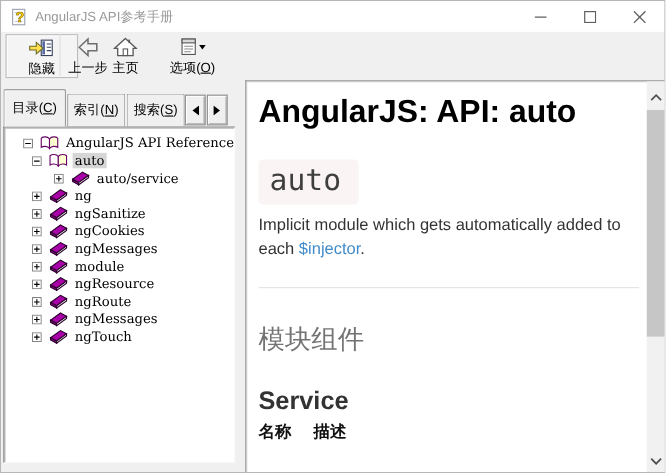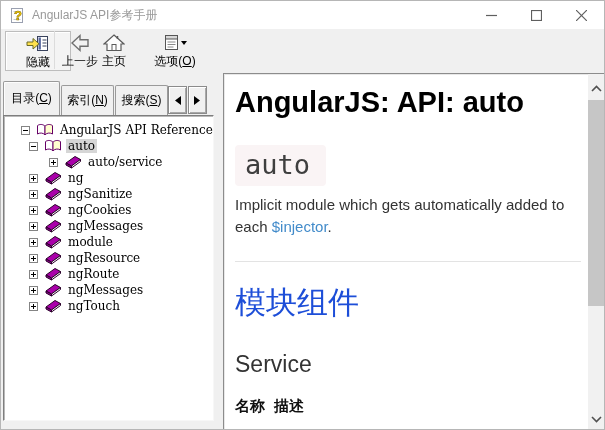--- a/index.html
+++ b/index.html
@@ -54,23 +54,23 @@
     border-left:1px solid #8c8c8c;border-top:1px solid #8c8c8c;
     box-shadow:inset 1px 1px 0 #e8e8e8;
   }
   .page{padding:13px 30px 0 11px;}
   .h1{font-size:29px;font-weight:bold;color:#000;line-height:1.1;margin:0;}
   .codeblock{display:inline-block;margin-top:26px;padding:4px 16px 6px 10px;background:#faf4f5;border-radius:4px;
     font-family:"DejaVu Sans Mono",monospace;font-size:27px;color:#3f3f3f;}
   .desc{margin-top:8px;width:354px;font-size:15px;color:#333;line-height:1.45;}
   .desc a{color:#428bca;text-decoration:none;cursor:pointer;}
   .rule{margin-top:24px;border:none;border-top:1px solid #e3e3e3;width:346px;}
-  .h2{margin-top:20px;font-size:31px;font-weight:400;color:#1d4ed8;}
-  .h3{margin-top:27px;font-size:23px;font-weight:400;color:#333;}
-  .thead{margin-top:19px;font-size:15px;font-weight:bold;color:#111;display:flex;gap:9px;}
+  .h2{margin-top:30px;font-size:24px;font-weight:400;color:#737373;}
+  .h3{margin-top:27px;font-size:23px;font-weight:700;color:#333;}
+  .thead{margin-top:5px;font-size:15px;font-weight:bold;color:#111;display:flex;gap:20px;}
   
   .sbar{position:absolute;top:0;right:1px;width:17px;height:357px;background:#f1f1f1;}
   .sarrow{position:absolute;left:0;width:17px;height:17px;display:flex;align-items:center;justify-content:center;}
   .sarrow.up{top:6px;} .sarrow.down{bottom:3px;}
   .sthumb{position:absolute;left:0;top:26px;width:17px;height:206px;background:#c6c6c6;}
 </style>
 </head>
 <body>
 
 <div class="window">

